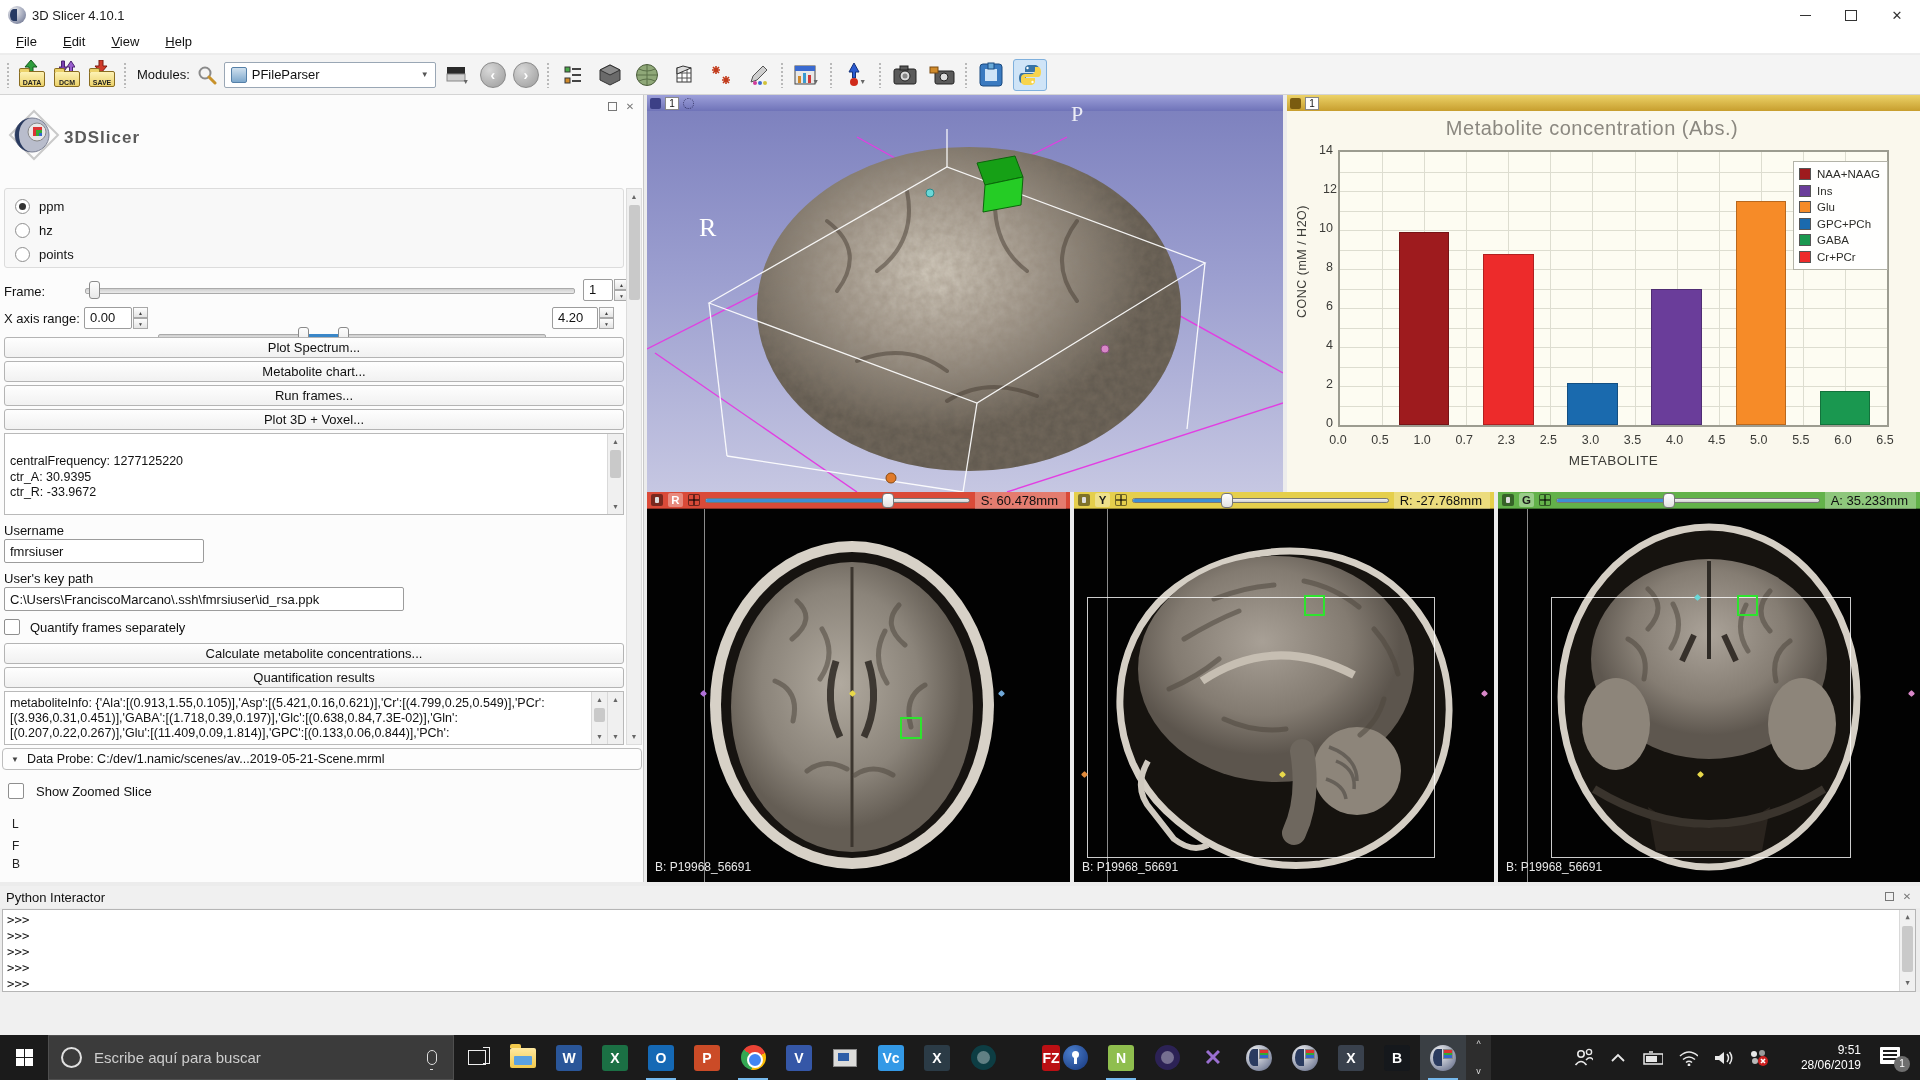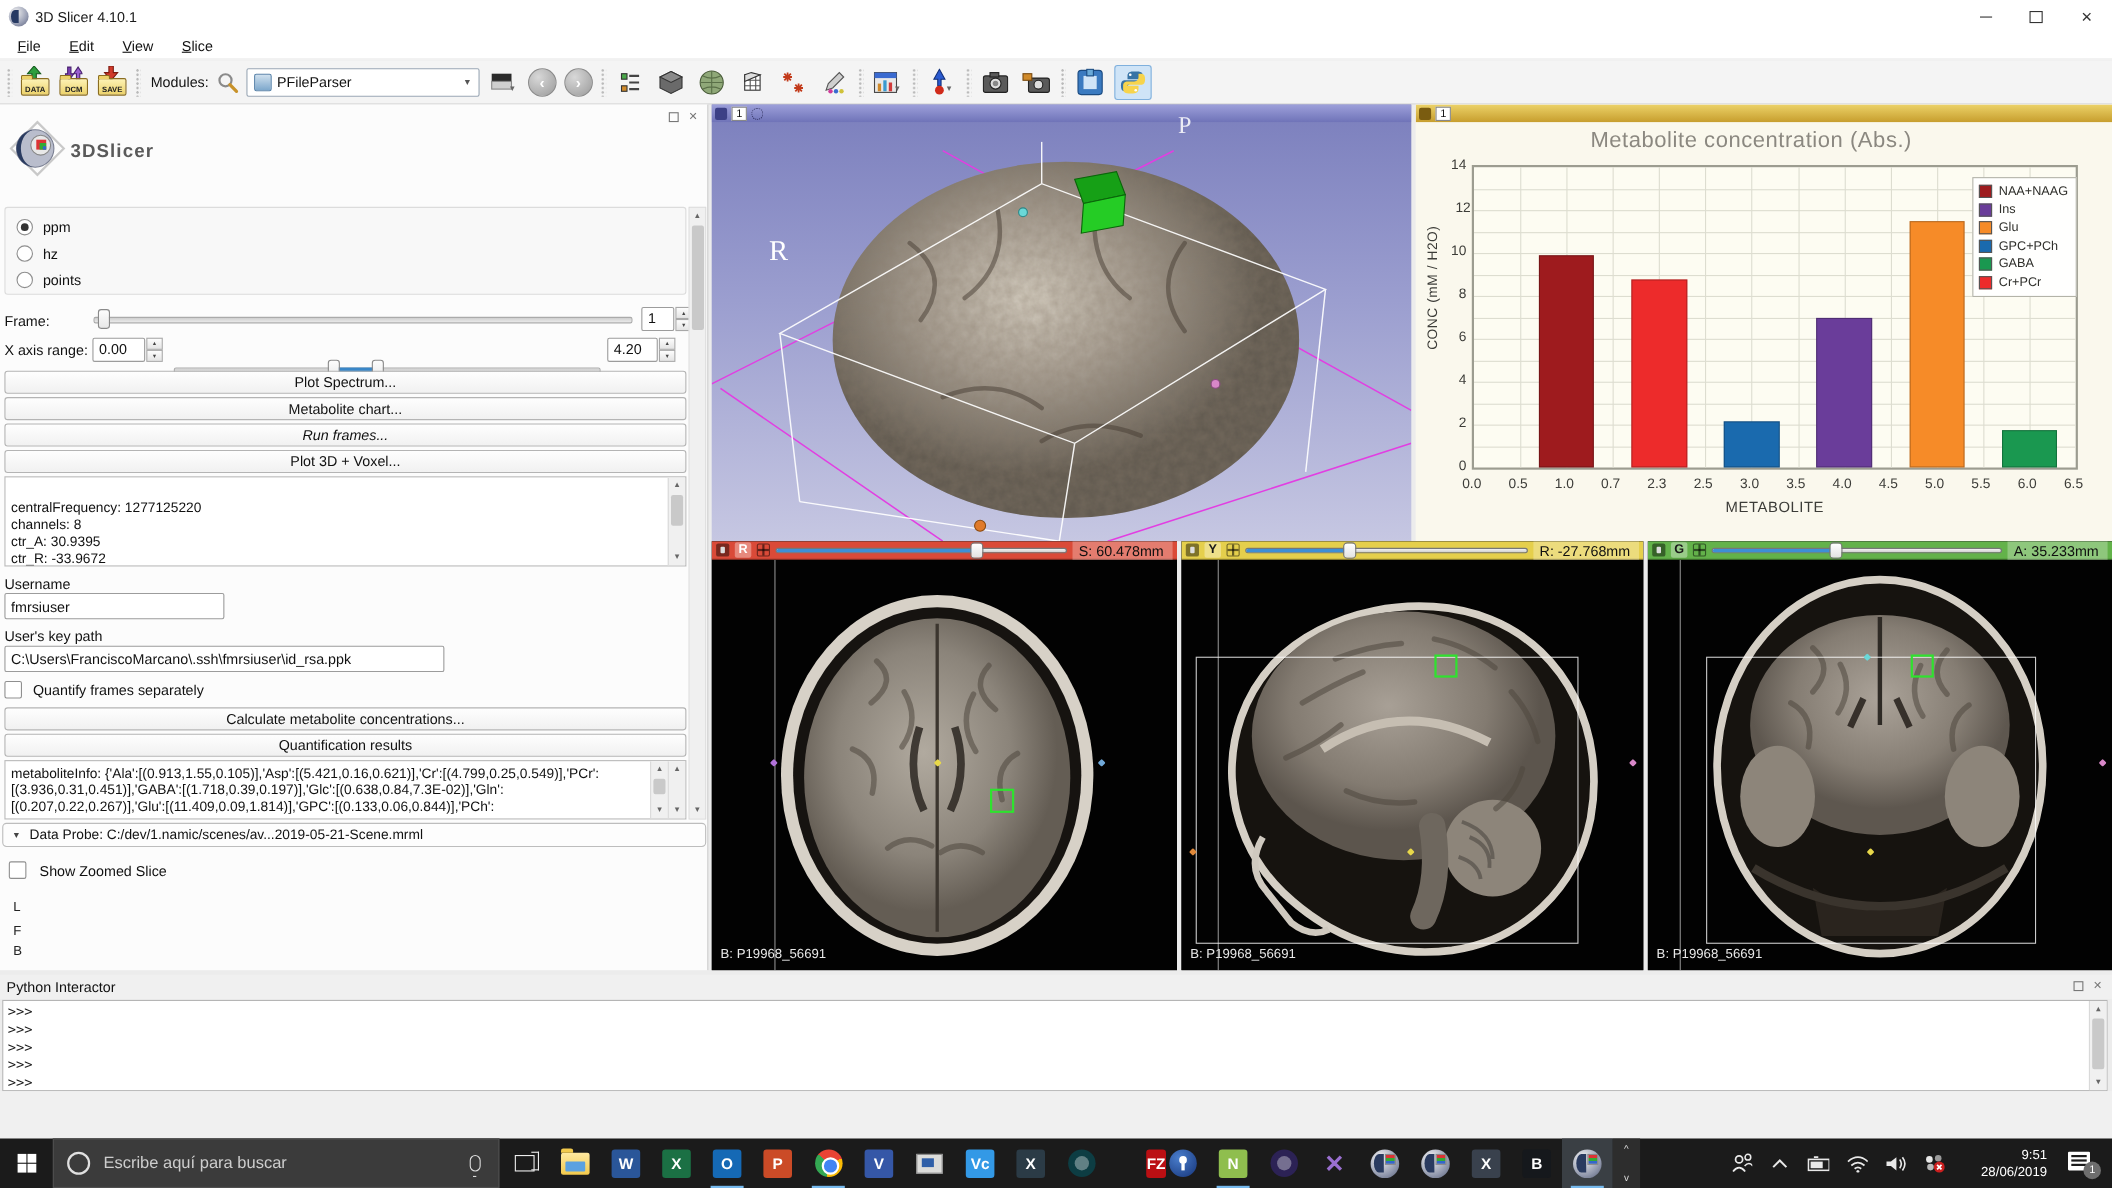--- a/index.html
+++ b/index.html
@@ -163,21 +163,21 @@
     <div class="wincap cap-min"></div>
     <div class="wincap cap-max"></div>
     <div class="wincap">✕</div>
   </div>
 </div>
 
 <div class="menubar">
   <span>File</span>
   <span>Edit</span>
   <span>View</span>
-  <span>Slice</span>
+  <span>Help</span>
 </div>
 
 <div class="toolbar">
   <div class="grip"></div>
   <div class="folder-ic">
     <svg width="14" height="14">
         <polygon points="7,0 13,7 9,7 9,13 5,13 5,7 1,7" fill="#2e9e3e" stroke="#145a1e"></polygon>
       </svg>
     <div class="body"></div>
       <div class="tab"></div>
@@ -379,26 +379,25 @@
   <div class="spinbox" style="left:552px; top:212px;">
     <span class="spin-val" style="min-width:46px;">4.20</span>
     <div class="spin-arrows">
         <div>▲</div>
         <div>▼</div>
       </div>
   </div>
 
   <div class="panel-btn" style="top:242px;">Plot Spectrum...</div>
   <div class="panel-btn" style="top:266px;">Metabolite chart...</div>
-  <div class="panel-btn" style="top:290px;font-style:italic;">Run frames...</div>
+  <div class="panel-btn" style="top:290px;">Run frames...</div>
   <div class="panel-btn" style="top:314px;">Plot 3D + Voxel...</div>
 
   <div class="txt-box" style="top:338px; height:82px; padding:20px 20px 0 5px;">
     <div>centralFrequency: 1277125220</div>
-    <div>channels: 8</div>
     <div>ctr_A: 30.9395</div>
     <div>ctr_R: -33.9672</div>
     <div class="vscroll">
       <div class="up">▲</div>
         <div class="thumb" style="top:16px; height:28px;"></div>
         <div class="dn">▼</div>
     </div>
   </div>
 
   <span class="fld-label" style="top:428px;">Username</span>

